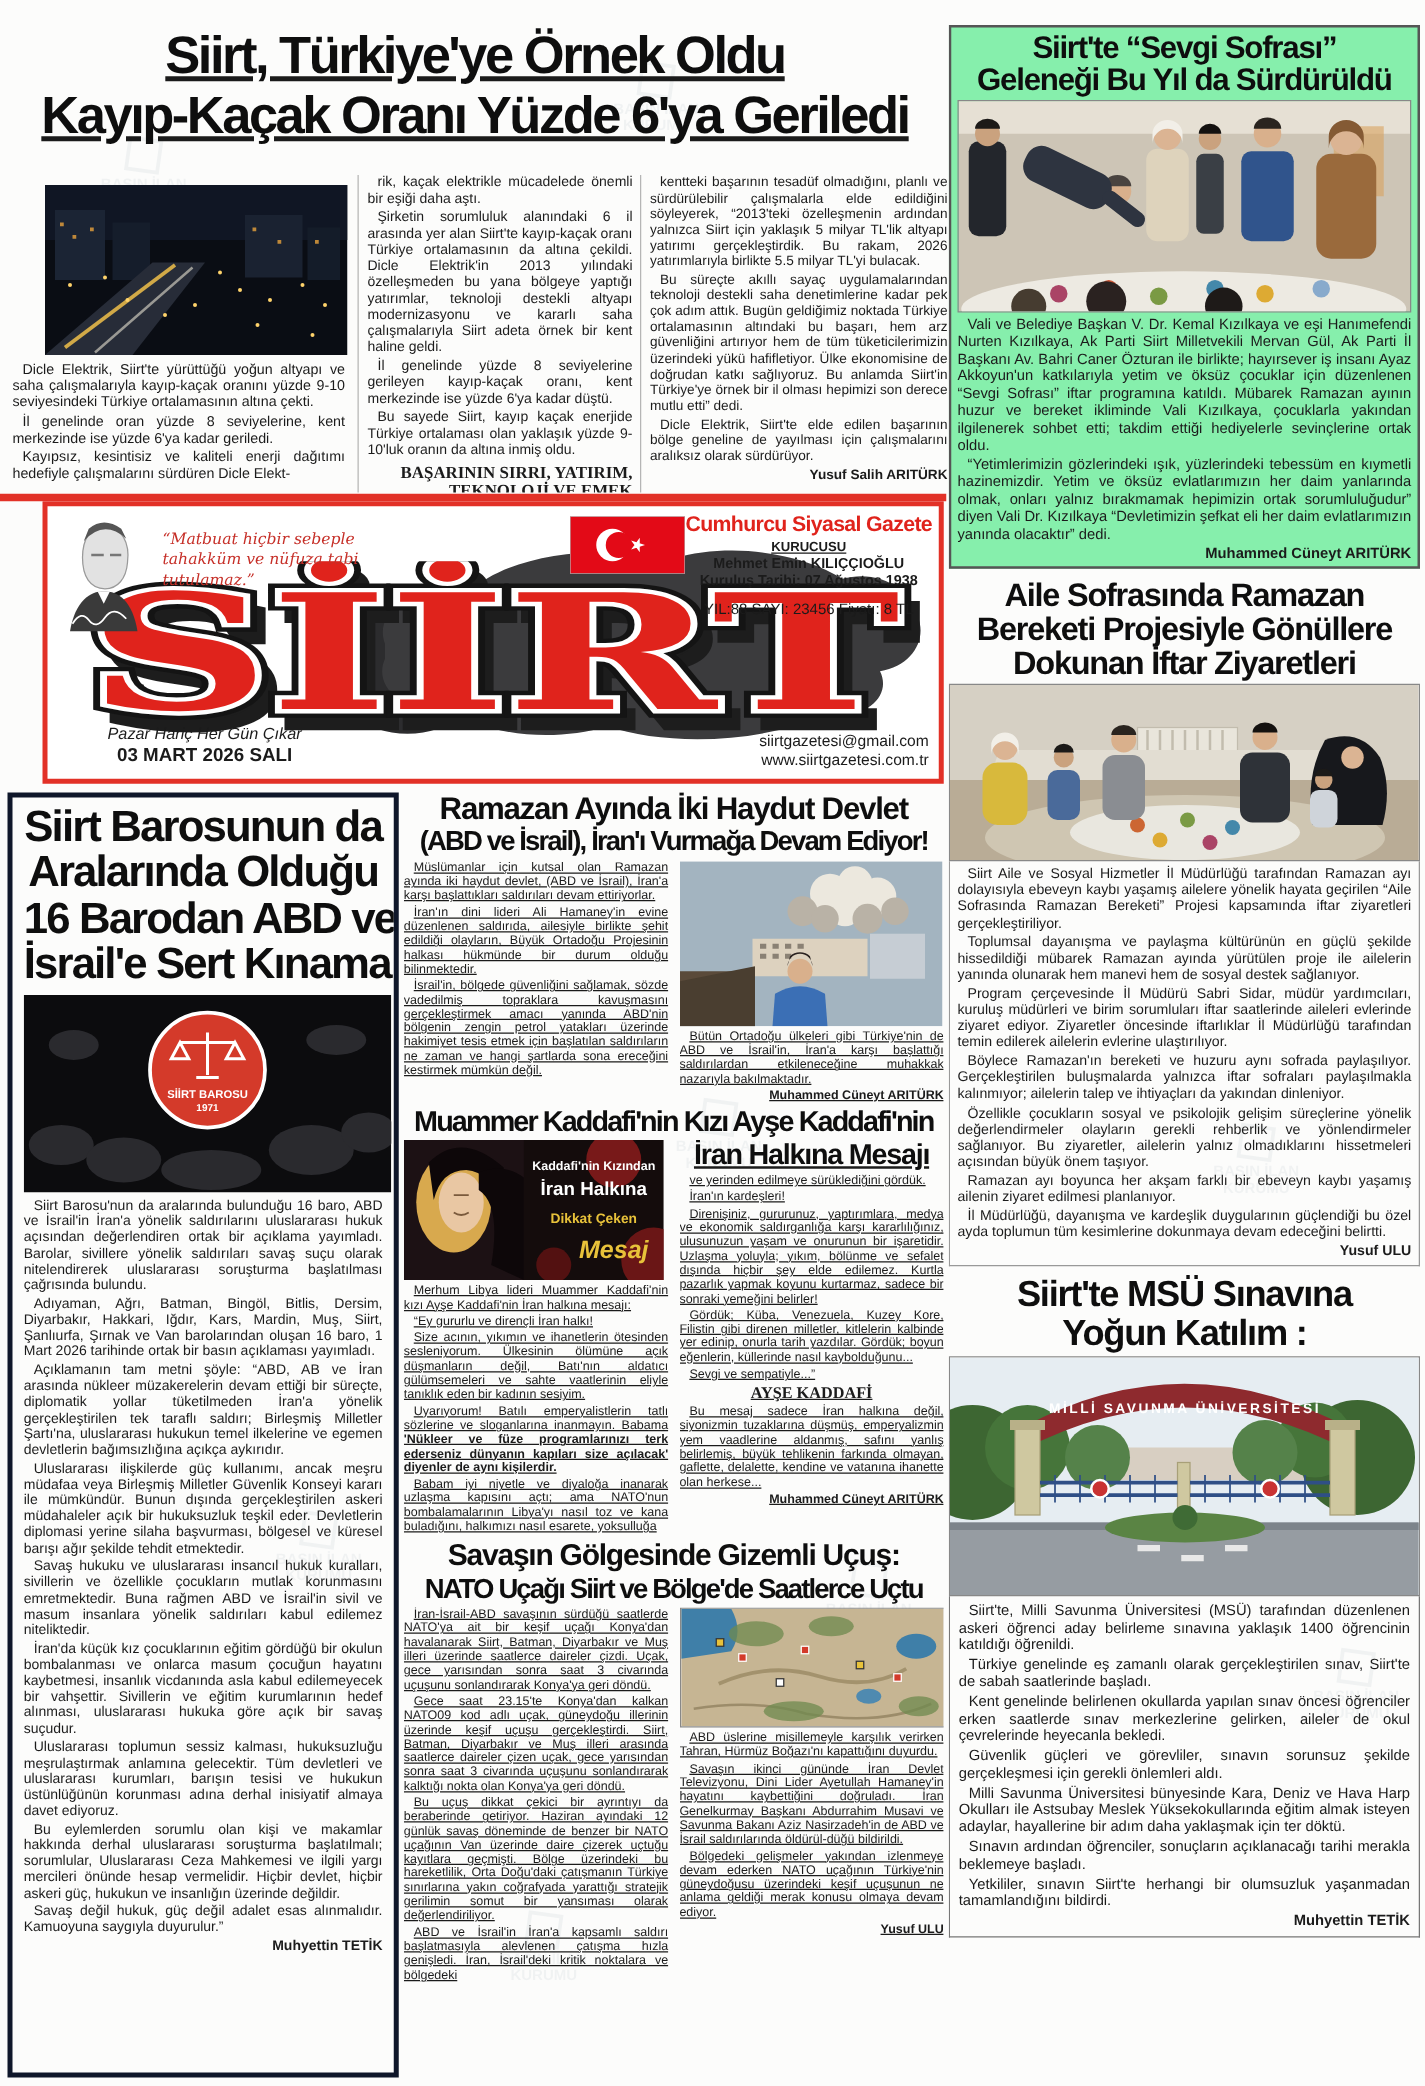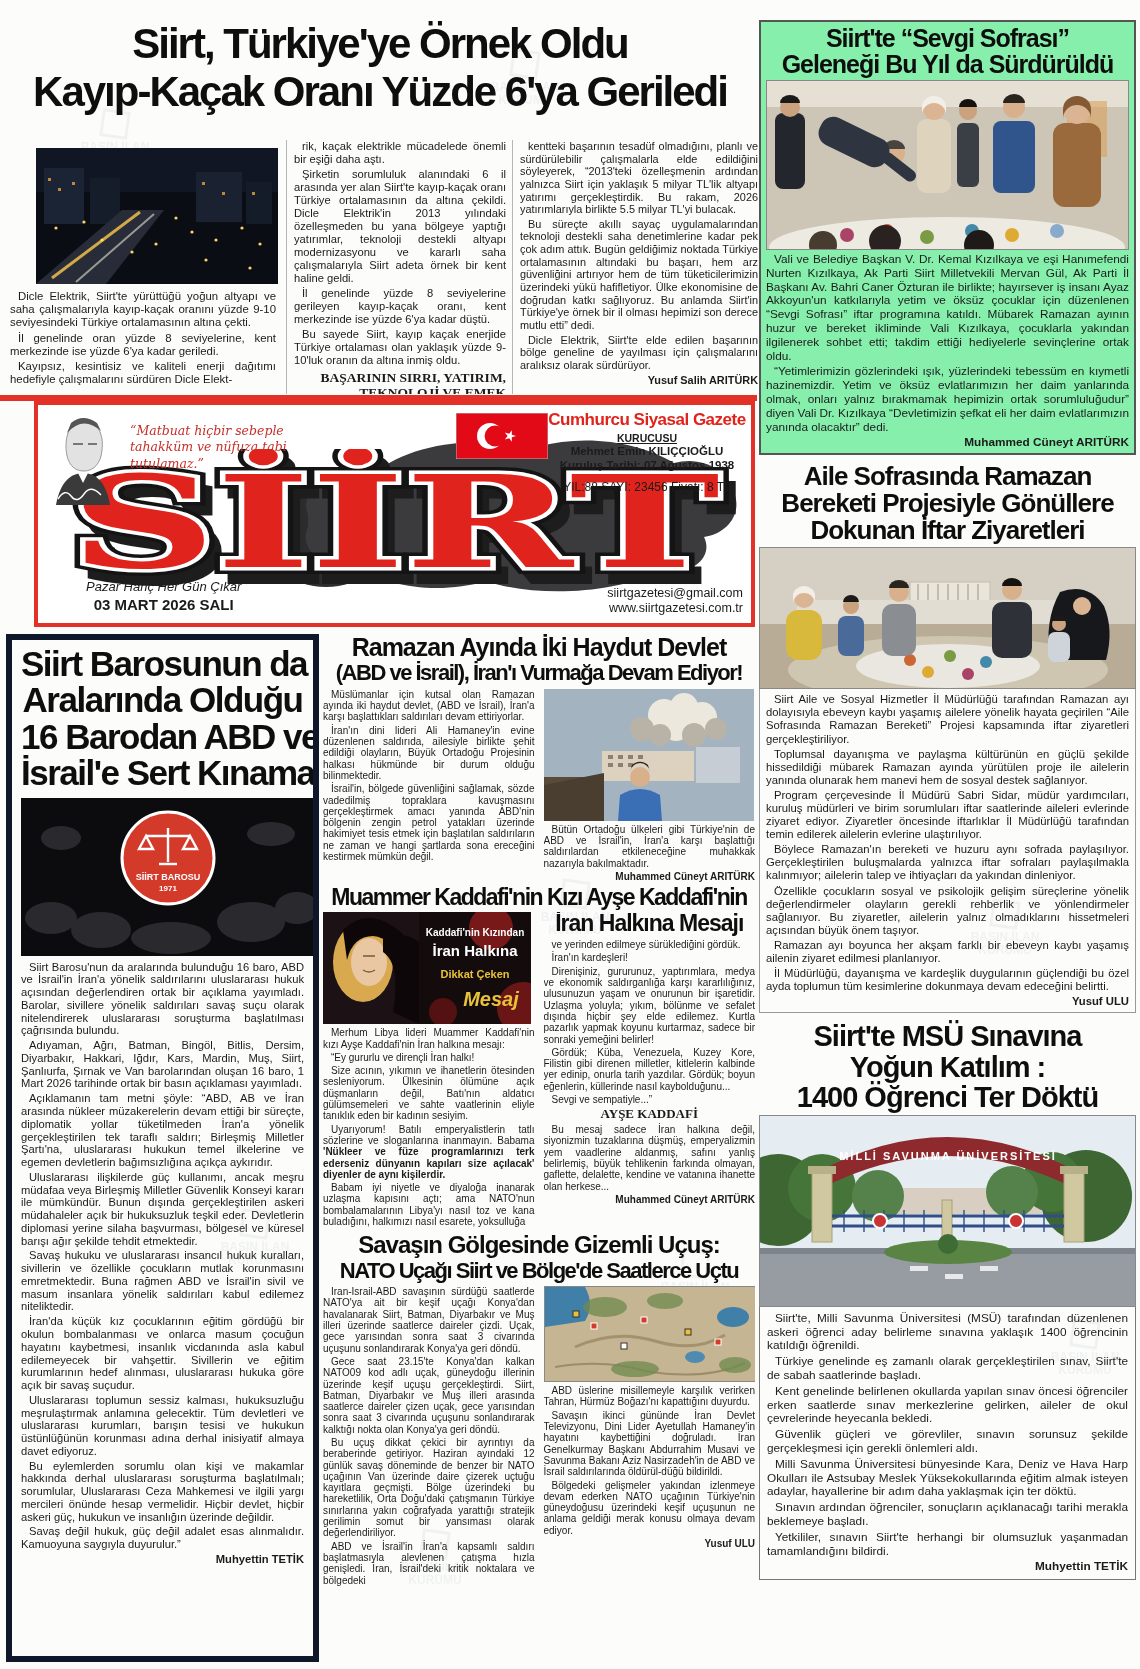--- a/index.html
+++ b/index.html
@@ -9,21 +9,21 @@
   .wm{position:absolute;width:110px;text-align:center;font-weight:bold;font-size:12px;
       color:#7e93a4;opacity:.09;line-height:1.1;pointer-events:none;}
   .wm .cube{display:block;width:22px;height:22px;border:3px solid #7e93a4;margin:0 auto 3px;transform:rotate(8deg);}
   
   .hl{font-weight:bold;color:#0e0e0e;text-align:center;line-height:1.04;letter-spacing:-1px;white-space:nowrap;}
   p.jp{text-align:justify;text-indent:8px;margin:0 0 2px;}
   .byline{text-align:right;font-weight:bold;margin-top:2px;}
   .subhead{font-family:"Liberation Serif", serif;font-weight:bold;text-align:right;font-size:13.5px;line-height:1.15;margin:3px 0 2px;}
   svg{display:block;}
   
-  #lead-h{position:absolute;left:0;top:22px;width:760px;}
+  #lead-h{position:absolute;left:0;top:22px;width:760px;text-decoration:underline;}
   .lh1{font-size:42px;letter-spacing:-2px;}
   .lh2{font-size:42px;letter-spacing:-2px;margin-top:4px;}
   #lead-photo{position:absolute;left:36px;top:148px;width:242px;height:136px;}
   #lead-c1{position:absolute;left:10px;top:290px;width:266px;height:102px;font-size:11.4px;line-height:1.16;overflow:hidden;}
   #lead-c2{position:absolute;left:286px;top:140px;width:212px;height:254px;font-size:11.2px;line-height:1.16;overflow:hidden;border-left:1px solid #b5b5b5;padding-left:7px;}
   #lead-c3{position:absolute;left:512px;top:140px;width:238px;height:254px;font-size:10.9px;line-height:1.16;overflow:hidden;border-left:1px solid #b5b5b5;padding-left:7px;}
   
   #redline{position:absolute;left:0;top:395px;width:757px;height:6px;background:#e23127;}
   #masthead{position:absolute;left:34px;top:401px;width:721px;height:226px;border:4px solid #e23127;box-sizing:border-box;background:#fff;}
   #masthead .ata{position:absolute;left:8px;top:8px;z-index:3;}
@@ -35,27 +35,27 @@
   .minfo{position:absolute;right:5px;top:5px;width:198px;text-align:center;z-index:3;}
   .mtype{color:#e0231c;font-weight:bold;font-size:17px;letter-spacing:-.5px;}
   .mfl{font-size:10.5px;font-weight:bold;text-decoration:underline;margin-top:2px;}
   .mfn,.mfd{font-size:11.5px;font-weight:bold;line-height:1.25;}
   .miss{font-size:12px;margin-top:7px;}
   .msched{position:absolute;left:48px;bottom:10px;z-index:3;text-align:center;}
   .sch{font-style:italic;font-size:13px;}
   .mdate{font-weight:bold;font-size:15px;margin-top:2px;}
   .mcontact{position:absolute;right:8px;bottom:6px;z-index:3;text-align:right;font-size:12.5px;line-height:1.25;}
   
-  #baro{position:absolute;left:6px;top:634px;width:313px;height:1028px;border:6px solid #0f172a;
+  #baro{position:absolute;left:6px;top:634px;width:313px;height:1028px;border:4px solid #0f172a;
         box-sizing:border-box;padding:6px 9px;overflow:hidden;font-size:11.2px;line-height:1.14;}
   #baro .hl div{font-size:35px;letter-spacing:-1.5px;}
   #baro .photo{margin:6px auto 5px;}
   
   #midcol{position:absolute;left:323px;top:634px;width:432px;height:1028px;overflow:hidden;font-size:10px;line-height:1.13;}
-  .mrow{display:flex;gap:9px;}
+  .mrow{display:flex;gap:9px;text-decoration:underline;}
   .mcell{flex:1;min-width:0;overflow:hidden;}
   .h-hay1{font-size:25px;}
   .h-hay2{font-size:22px;letter-spacing:-1.5px;margin-top:2px;}
   .h-kad1{font-size:23px;letter-spacing:-1.5px;margin:4px 0 2px;}
   .h-kad2{font-size:23px;letter-spacing:-1px;margin:0 0 3px;white-space:normal;}
   .h-nato1{font-size:24px;margin-top:4px;}
   .h-nato2{font-size:22px;letter-spacing:-1.5px;margin:2px 0 3px;}
   .sig{font-family:"Liberation Serif", serif;font-weight:bold;text-align:center;font-size:13px;margin:2px 0;}
   
   #rightcol{position:absolute;left:759px;top:20px;width:377px;height:1642px;overflow:hidden;}
@@ -465,21 +465,20 @@
         <p class="jp">Ramazan ayı boyunca her akşam farklı bir ebeveyn kaybı yaşamış ailenin ziyaret edilmesi planlanıyor.</p>
         <p class="jp">İl Müdürlüğü, dayanışma ve kardeşlik duygularının güçlendiği bu özel ayda toplumun tüm kesimlerine dokunmaya devam edeceğini belirtti.</p>
         <div class="byline">Yusuf ULU</div>
       </div>
     </div>
 
     <div id="msu">
       <div class="hl">
         <div>Siirt'te MSÜ Sınavına</div>
         <div>Yoğun Katılım :</div>
-        <div>1400 Öğrenci Ter Döktü</div>
       </div>
       <svg width="375" height="190" viewBox="0 0 375 190" style="margin-top:3px" class="ph-frame">
         <rect width="375" height="190" fill="#e6edf2"></rect>
         <rect x="120" y="72" width="200" height="26" fill="#d8cfc2"></rect>
         <g fill="#3d6632">
             <circle cx="18" cy="84" r="46"></circle>
             <circle cx="326" cy="80" r="46"></circle>
           </g>
         <g fill="#46753a">
             <circle cx="62" cy="72" r="34"></circle>

